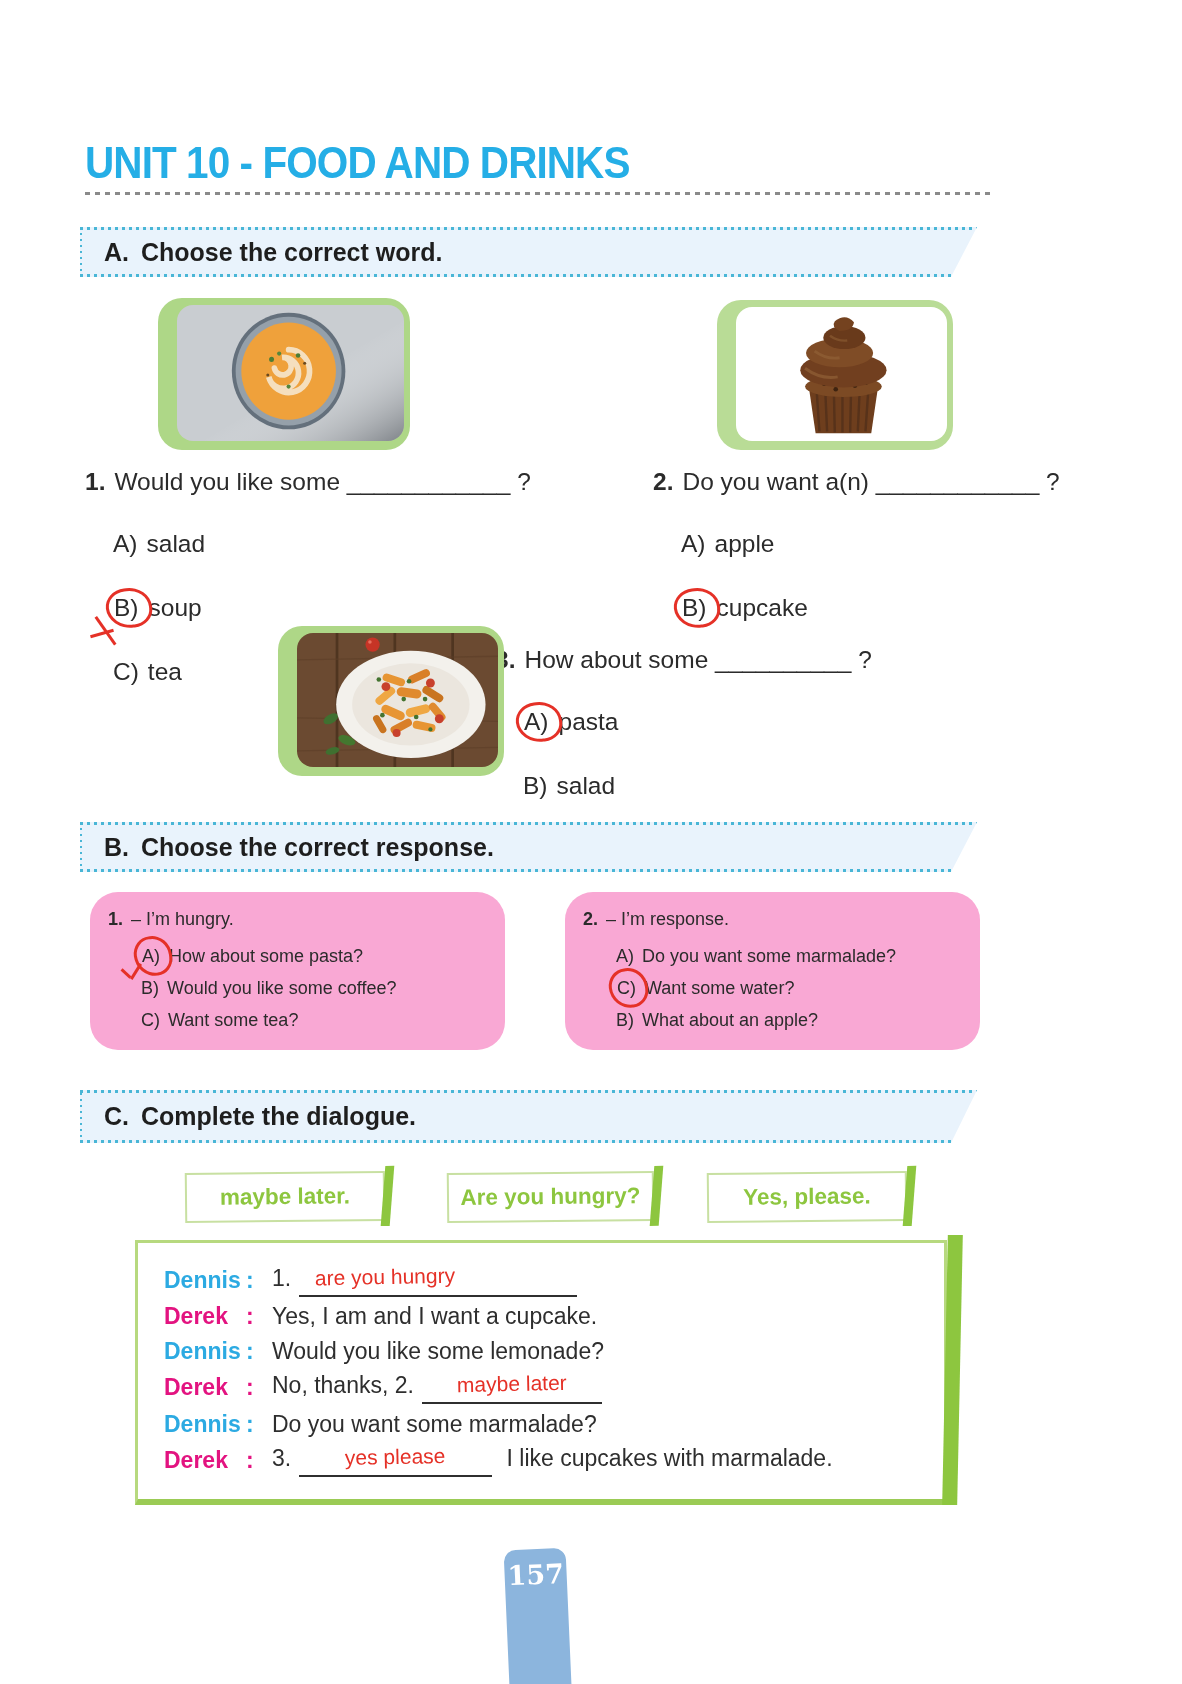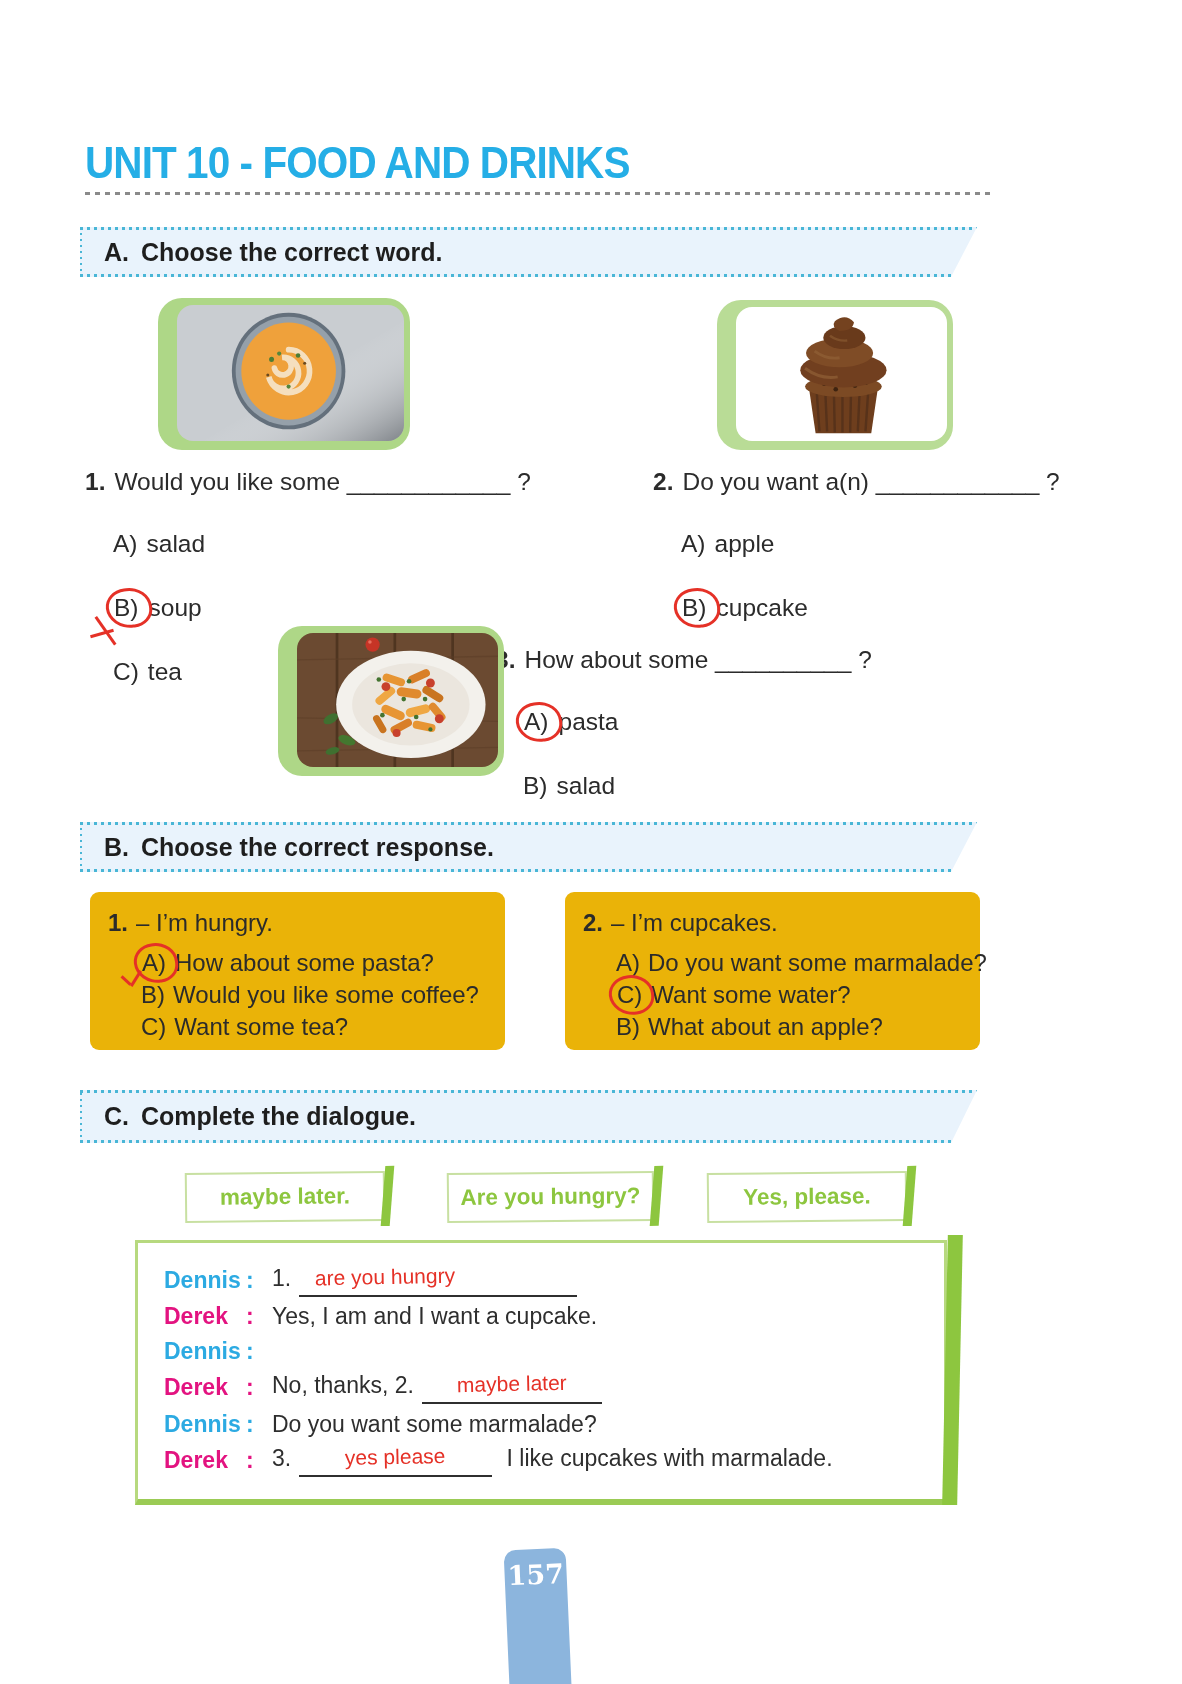--- a/index.html
+++ b/index.html
@@ -50,22 +50,22 @@
        background:#e53127;transform:rotate(55deg);transform-origin:left top;}
   .tail::after{content:"";position:absolute;left:-3px;top:16px;width:24px;height:3px;
        background:#e53127;transform:rotate(-16deg);}
   .tick{position:absolute;left:-21px;bottom:-12px;width:26px;height:22px;pointer-events:none;}
   .tick::before{content:"";position:absolute;left:0;top:10px;width:12px;height:3px;
        background:#e53127;transform:rotate(42deg);}
   .tick::after{content:"";position:absolute;left:7px;top:8px;width:18px;height:3px;
        background:#e53127;transform:rotate(-58deg);}
 
   
-  .green-box{position:absolute;background:#eab308;border-radius:9px;box-sizing:border-box;
-             padding:17px 18px 0 18px;font-size:24px;color:#2b2b2b;}
+  .green-box{position:absolute;background:#f9a8d4;border-radius:28px;box-sizing:border-box;
+             padding:17px 18px 0 18px;font-size:18px;color:#2b2b2b;}
   #b1{left:90px;top:892px;width:415px;height:158px;}
   #b2{left:565px;top:892px;width:415px;height:158px;}
   .gb-head{white-space:nowrap;}
   .gb-num{font-weight:700;margin-right:8px;}
   .gb-opts{margin:10px 0 0 33px;}
   .gb-opt{line-height:32px;position:relative;white-space:nowrap;}
   .gb-opt .key{margin-right:8px;}
 
   
   .chip{position:absolute;top:1172px;height:50px;background:#fff;border:2px solid #c8e0a2;
@@ -249,21 +249,21 @@
 
   <div class="green-box" id="b1">
       <div class="gb-head"><span class="gb-num">1.</span><span class="gb-stem">– I’m hungry.</span></div>
       <div class="gb-opts">
         <div class="gb-opt"><span class="red-circle"><span class="tick"></span><span class="key">A)</span></span><span class="otext">How about some pasta?</span></div>
         <div class="gb-opt"><span class="key">B)</span><span class="otext">Would you like some coffee?</span></div>
         <div class="gb-opt"><span class="key">C)</span><span class="otext">Want some tea?</span></div>
       </div>
     </div>
   <div class="green-box" id="b2">
-      <div class="gb-head"><span class="gb-num">2.</span><span class="gb-stem">– I’m cupcakes.</span></div>
+      <div class="gb-head"><span class="gb-num">2.</span><span class="gb-stem">– I’m response.</span></div>
       <div class="gb-opts">
         <div class="gb-opt"><span class="key">A)</span><span class="otext">Do you want some marmalade?</span></div>
         <div class="gb-opt"><span class="red-circle"><span class="key">C)</span></span><span class="otext">Want some water?</span></div>
         <div class="gb-opt"><span class="key">B)</span><span class="otext">What about an apple?</span></div>
       </div>
     </div>
 
   <div class="banner" id="banner-c">
     <span>C.</span>
     <span>Complete the dialogue.</span>
@@ -292,20 +292,21 @@
           <span class="sp-name">Derek</span>
           <span class="sp-colon">:</span>
         </span>
         <span class="dlg-body"><span class="dlg-frag">Yes, I am and I want a cupcake.</span></span>
       </div>
       <div class="dlg-line">
         <span class="speaker dennis">
           <span class="sp-name">Dennis</span>
           <span class="sp-colon">:</span>
         </span>
+        <span class="dlg-body"><span class="dlg-frag">Would you like some lemonade?</span></span>
       </div>
       <div class="dlg-line">
         <span class="speaker derek">
           <span class="sp-name">Derek</span>
           <span class="sp-colon">:</span>
         </span>
         <span class="dlg-body"><span class="dlg-frag">No, thanks, 2.</span><span class="blank b1"><span class="ans">maybe later</span></span></span>
       </div>
       <div class="dlg-line">
         <span class="speaker dennis">

